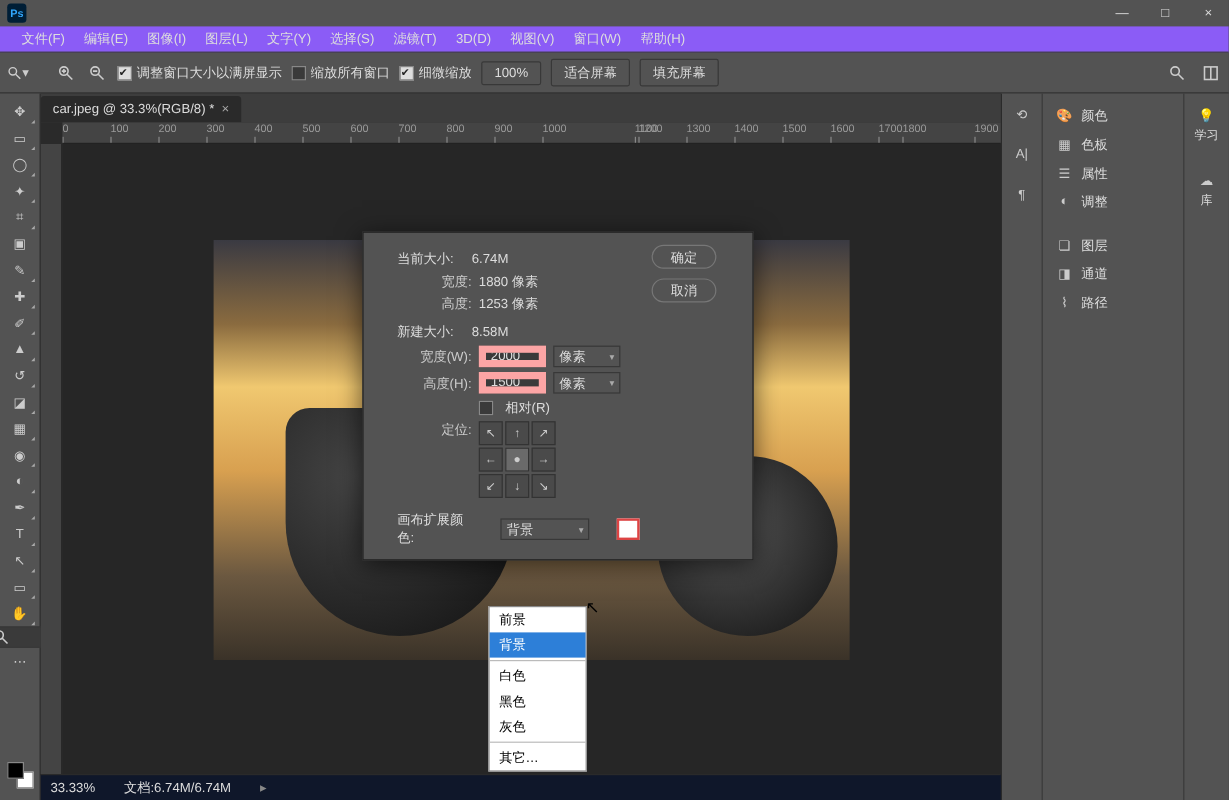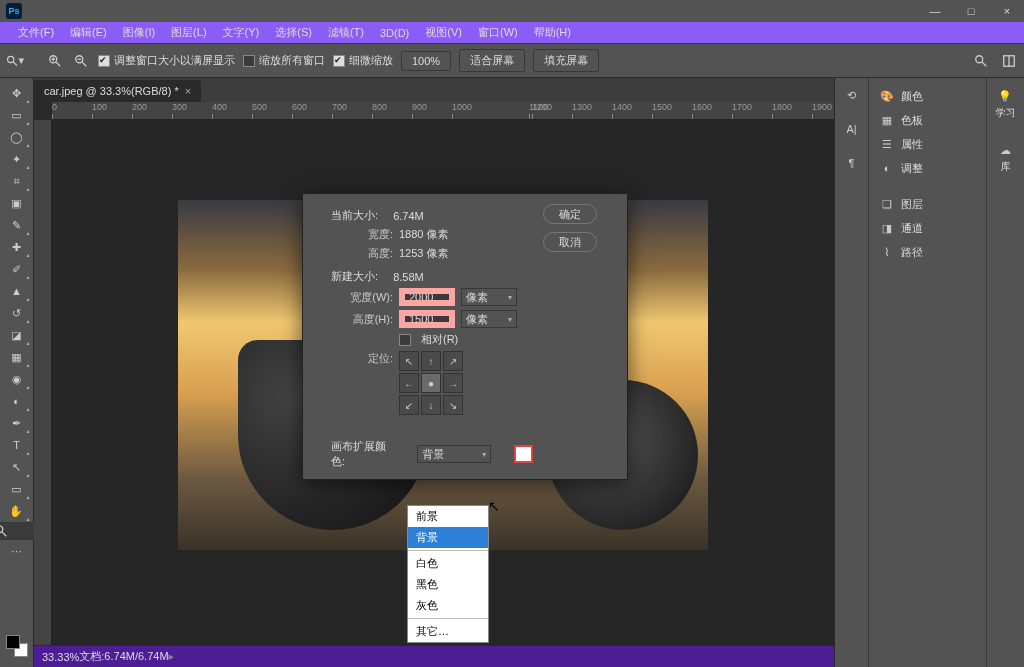--- a/index.html
+++ b/index.html
@@ -30,21 +30,21 @@
 .doctab .x{color:#aaa;cursor:pointer}
 .ruler-h{height:18px;background:#444;position:relative;overflow:hidden;border-bottom:1px solid #222;margin-left:18px}
 .ruler-h .tick{position:absolute;top:0;height:18px;color:#999;font-size:9px}
 .ruler-h .tick:before{content:"";position:absolute;left:0;top:12px;width:1px;height:6px;background:#888}
 .canvas-wrap{flex:1;display:flex;position:relative}
 .ruler-v{width:18px;background:#444;border-right:1px solid #222}
 .canvas{flex:1;background:#262626;display:flex;align-items:flex-start;justify-content:center;padding-top:80px;position:relative;overflow:hidden}
 .image{width:530px;height:350px;background:linear-gradient(180deg,#3a3a42 0%,#8a6b3f 20%,#f0c870 35%,#d8a050 55%,#6b5840 80%,#3a3228 100%);position:relative}
 .image:before{content:"";position:absolute;left:60px;top:140px;width:190px;height:190px;background:radial-gradient(circle at 30% 30%,#444,#111);border-radius:20px 20px 50% 50%}
 .image:after{content:"";position:absolute;right:10px;top:180px;width:150px;height:150px;background:radial-gradient(circle at 40% 40%,#555,#111);border-radius:50%}
-.statusbar{height:22px;background:#4c1d95;border-top:1px solid #2a2a2a;display:flex;align-items:center;padding:0 8px;color:#ccc}
+.statusbar{height:22px;background:#0f172a;border-top:1px solid #2a2a2a;display:flex;align-items:center;padding:0 8px;gap:24px;color:#ccc}
 .rightdock{width:190px;background:#535353;display:flex;border-left:1px solid #2a2a2a}
 .dock-col{display:flex;flex-direction:column;padding-top:6px}
 .dock-col.narrow{width:34px;align-items:center;gap:12px;border-right:1px solid #3a3a3a}
 .dock-col.wide{flex:1;padding:6px 4px}
 .panel-row{display:flex;align-items:center;gap:6px;padding:4px 6px;cursor:pointer}
 .panel-row .pic{width:16px;height:16px;display:flex;align-items:center;justify-content:center;color:#ccc}
 .panel-sep{height:12px}
 .dialog{position:absolute;left:302px;top:193px;width:326px;background:#535353;border:1px solid #222;box-shadow:0 4px 20px rgba(0,0,0,.6)}
 .dlg-title{height:22px;background:#535353;display:flex;align-items:center;padding:0 8px;border-bottom:1px solid #383838}
 .dlg-close{margin-left:auto;width:40px;height:16px;background:#c94f44;color:#fff;display:flex;align-items:center;justify-content:center;font-size:10px;border-radius:2px;cursor:pointer}
@@ -53,21 +53,21 @@
 .dlg-side{width:56px;display:flex;flex-direction:column;gap:8px}
 .rb{width:54px;height:20px;border:1px solid #777;border-radius:10px;display:flex;align-items:center;justify-content:center;cursor:pointer}
 .fld{display:flex;align-items:center;gap:6px;margin:4px 0}
 .fld label{width:62px;text-align:right;color:#ccc}
 .fld input{width:56px;height:18px;background:#3a3a3a;border:6px solid #fca5a5;color:#ddd;padding:0 4px}
 .sel{width:56px;height:18px;background:#535353;border:1px solid #383838;display:flex;align-items:center;padding:0 4px;cursor:pointer}
 .sel:after{content:"▾";margin-left:auto;color:#aaa;font-size:8px}
 .anchor{display:grid;grid-template-columns:repeat(3,20px);grid-template-rows:repeat(3,20px);gap:2px}
 .anchor div{background:#4a4a4a;border:1px solid #333;display:flex;align-items:center;justify-content:center;color:#ccc;font-size:10px;cursor:pointer}
 .anchor .ctr{background:#6a6a6a}
-.ext-row{display:flex;align-items:center;gap:23px;margin-top:24px}
+.ext-row{display:flex;align-items:center;gap:23px;margin-top:11px}
 .ext-sel{width:80px;height:18px;background:#535353;border:1px solid #383838;display:flex;align-items:center;padding:0 4px;cursor:pointer;position:relative}
 .ext-sel:after{content:"▾";margin-left:auto;color:#aaa;font-size:8px}
 .colorbox{width:20px;height:18px;background:#fff;border:2px solid #d44;cursor:pointer}
 .dropdown{position:absolute;left:407px;top:505px;width:82px;background:#fff;border:1px solid #888;z-index:100}
 .dropdown .ddi{padding:3px 8px;color:#000;cursor:pointer}
 .dropdown .ddi.hov{background:#2d7fd8;color:#fff}
 .dropdown hr{border:none;border-top:1px solid #bbb;margin:2px 0}
 .cursor{position:absolute;left:488px;top:498px;font-size:14px;color:#000;z-index:200;pointer-events:none}
 svg{width:14px;height:14px;stroke:#ccc;fill:none;stroke-width:1.5}
 .far-right{width:38px;display:flex;flex-direction:column;align-items:center;gap:14px;padding-top:6px;border-left:1px solid #3a3a3a}
@@ -195,21 +195,21 @@
         <div class="tick" style="left: 320px;">800</div>
         <div class="tick" style="left: 360px;">900</div>
         <div class="tick" style="left: 400px;">1000</div>
         <div class="tick" style="left: 440px; margin-left: 37px;">1100</div>
         <div class="tick" style="left: 480px;">1200</div>
         <div class="tick" style="left: 520px;">1300</div>
         <div class="tick" style="left: 560px;">1400</div>
         <div class="tick" style="left: 600px;">1500</div>
         <div class="tick" style="left: 640px;">1600</div>
         <div class="tick" style="left: 680px;">1700</div>
-        <div class="tick" style="left: 720px;">1800</div>
+        <div class="tick" style="left: 700px;">1800</div>
         <div class="tick" style="left: 760px;">1900</div>
       </div>
     <div class="canvas-wrap">
       <div class="ruler-v"></div>
       <div class="canvas">
         <div class="image"></div>
       </div>
     </div>
     <div class="statusbar">
       <span>33.33%</span>

